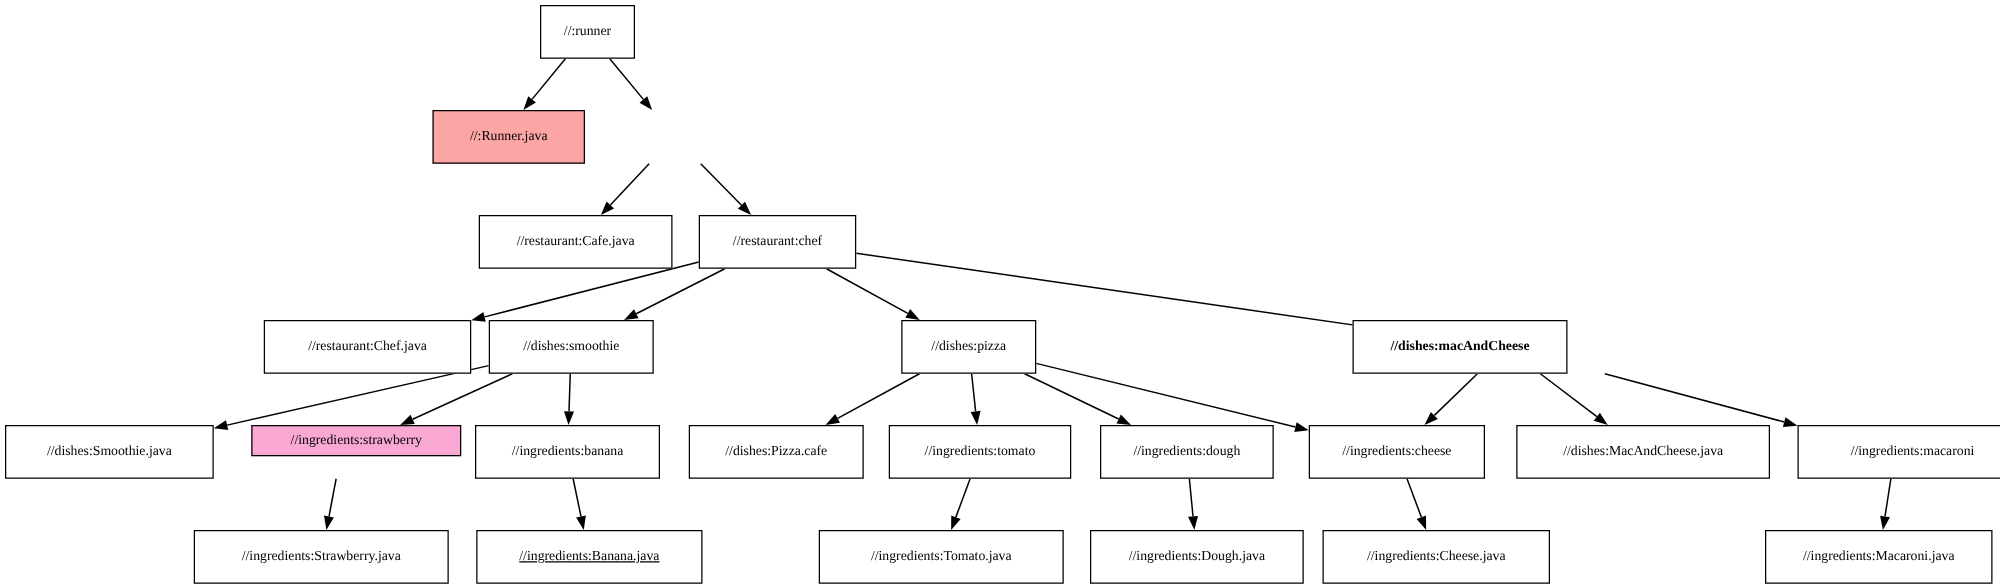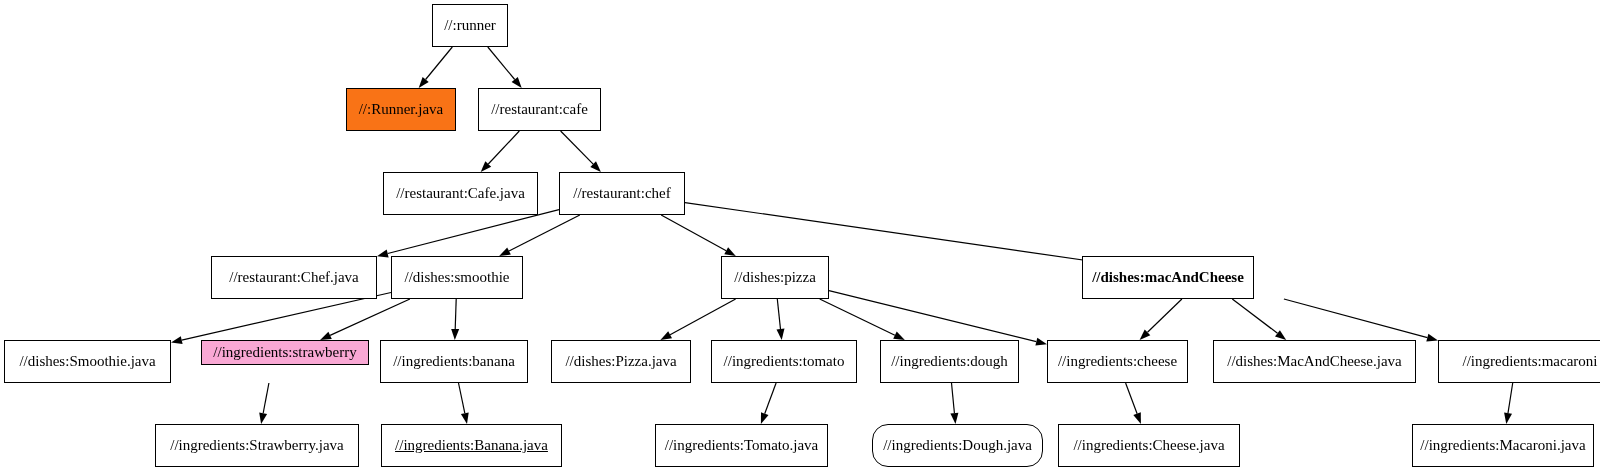--- a/index.html
+++ b/index.html
@@ -23,21 +23,21 @@
     height: 468px;
   }
   .node {
     position: absolute;
     box-sizing: border-box;
     background: #ffffff;
     border: 1px solid #000000;
     display: flex;
     align-items: center;
     justify-content: center;
-    font-size: 15px;
+    font-size: 11px;
     color: #000000;
     white-space: nowrap;
     line-height: 1;
   }
 </style>
 </head>
 <body>
 
 <div class="canvas">
   <svg class="edge-layer" width="1600" height="468" viewBox="0 0 1600 468" xmlns="http://www.w3.org/2000/svg">
@@ -85,36 +85,35 @@
       <polygon points="760.9,424.0 761.0,412.3 768.5,415.1" fill="#000000"></polygon>
       <line x1="951.5" y1="383.0" x2="954.4" y2="413.0" stroke="#000000" stroke-width="1.2"></line>
       <polygon points="955.5,424.0 950.4,413.4 958.4,412.7" fill="#000000"></polygon>
       <line x1="1125.6" y1="383.0" x2="1137.1" y2="413.7" stroke="#000000" stroke-width="1.2"></line>
       <polygon points="1140.9,424.0 1133.3,415.1 1140.8,412.3" fill="#000000"></polygon>
       <line x1="1512.7" y1="383.0" x2="1508.0" y2="413.1" stroke="#000000" stroke-width="1.2"></line>
       <polygon points="1506.3,424.0 1504.1,412.5 1512.0,413.7" fill="#000000"></polygon>
     </svg>
 
 <div class="node" style="left: 432px; top: 4px; width: 76px; height: 43px; background: rgb(255, 255, 255); border-color: rgb(0, 0, 0); color: rgb(0, 0, 0);">//:runner</div>
-    <div class="node" style="left: 346px; top: 88px; width: 110px; height: 43px; background: #f97316; border-color: rgb(0, 0, 0); color: rgb(0, 0, 0);">//:Runner.java</div>
-    <div class="node" style="left: 478px; top: 88px; width: 123px; height: 43px; background: rgb(255, 255, 255); border-color: rgb(0, 0, 0); color: rgb(0, 0, 0);">//restaurant:cafe</div>
+    <div class="node" style="left: 346px; top: 88px; width: 122px; height: 43px; background: #fca5a5; border-color: rgb(0, 0, 0); color: rgb(0, 0, 0);">//:Runner.java</div>
     <div class="node" style="left: 383px; top: 172px; width: 155px; height: 43px; background: rgb(255, 255, 255); border-color: rgb(0, 0, 0); color: rgb(0, 0, 0);">//restaurant:Cafe.java</div>
     <div class="node" style="left: 559px; top: 172px; width: 126px; height: 43px; background: rgb(255, 255, 255); border-color: rgb(0, 0, 0); color: rgb(0, 0, 0);">//restaurant:chef</div>
     <div class="node" style="left: 211px; top: 256px; width: 166px; height: 43px; background: rgb(255, 255, 255); border-color: rgb(0, 0, 0); color: rgb(0, 0, 0);">//restaurant:Chef.java</div>
     <div class="node" style="left: 391px; top: 256px; width: 132px; height: 43px; background: rgb(255, 255, 255); border-color: rgb(0, 0, 0); color: rgb(0, 0, 0);">//dishes:smoothie</div>
     <div class="node" style="left: 721px; top: 256px; width: 108px; height: 43px; background: rgb(255, 255, 255); border-color: rgb(0, 0, 0); color: rgb(0, 0, 0);">//dishes:pizza</div>
     <div class="node" style="left: 1082px; top: 256px; width: 172px; height: 43px; background: rgb(255, 255, 255); border-color: rgb(0, 0, 0); color: rgb(0, 0, 0); font-weight: bold;">//dishes:macAndCheese</div>
     <div class="node" style="left: 4px; top: 340px; width: 167px; height: 43px; background: rgb(255, 255, 255); border-color: rgb(0, 0, 0); color: rgb(0, 0, 0);">//dishes:Smoothie.java</div>
     <div class="node" style="left: 201px; top: 340px; width: 168px; height: 25px; background: #f9a8d4; border-color: rgb(0, 0, 0); color: rgb(0, 0, 0);">//ingredients:strawberry</div>
     <div class="node" style="left: 380px; top: 340px; width: 148px; height: 43px; background: rgb(255, 255, 255); border-color: rgb(0, 0, 0); color: rgb(0, 0, 0);">//ingredients:banana</div>
-    <div class="node" style="left: 551px; top: 340px; width: 140px; height: 43px; background: rgb(255, 255, 255); border-color: rgb(0, 0, 0); color: rgb(0, 0, 0);">//dishes:Pizza.java</div>
+    <div class="node" style="left: 551px; top: 340px; width: 140px; height: 43px; background: rgb(255, 255, 255); border-color: rgb(0, 0, 0); color: rgb(0, 0, 0);">//dishes:Pizza.cafe</div>
     <div class="node" style="left: 711px; top: 340px; width: 146px; height: 43px; background: rgb(255, 255, 255); border-color: rgb(0, 0, 0); color: rgb(0, 0, 0);">//ingredients:tomato</div>
     <div class="node" style="left: 880px; top: 340px; width: 139px; height: 43px; background: rgb(255, 255, 255); border-color: rgb(0, 0, 0); color: rgb(0, 0, 0);">//ingredients:dough</div>
     <div class="node" style="left: 1047px; top: 340px; width: 141px; height: 43px; background: rgb(255, 255, 255); border-color: rgb(0, 0, 0); color: rgb(0, 0, 0);">//ingredients:cheese</div>
     <div class="node" style="left: 1213px; top: 340px; width: 203px; height: 43px; background: rgb(255, 255, 255); border-color: rgb(0, 0, 0); color: rgb(0, 0, 0);">//dishes:MacAndCheese.java</div>
     <div class="node" style="left: 1438px; top: 340px; width: 184px; height: 43px; background: rgb(255, 255, 255); border-color: rgb(0, 0, 0); color: rgb(0, 0, 0);">//ingredients:macaroni</div>
     <div class="node" style="left: 155px; top: 424px; width: 204px; height: 43px; background: rgb(255, 255, 255); border-color: rgb(0, 0, 0); color: rgb(0, 0, 0);">//ingredients:Strawberry.java</div>
     <div class="node" style="left: 381px; top: 424px; width: 181px; height: 43px; background: rgb(255, 255, 255); border-color: rgb(0, 0, 0); color: rgb(0, 0, 0); text-decoration: underline;">//ingredients:Banana.java</div>
-    <div class="node" style="left: 655px; top: 424px; width: 173px; height: 43px; background: rgb(255, 255, 255); border-color: rgb(0, 0, 0); color: rgb(0, 0, 0);">//ingredients:Tomato.java</div>
-    <div class="node" style="left: 872px; top: 424px; width: 171px; height: 43px; background: rgb(255, 255, 255); border-color: rgb(0, 0, 0); color: rgb(0, 0, 0); border-radius: 16px;">//ingredients:Dough.java</div>
+    <div class="node" style="left: 655px; top: 424px; width: 196px; height: 43px; background: rgb(255, 255, 255); border-color: rgb(0, 0, 0); color: rgb(0, 0, 0);">//ingredients:Tomato.java</div>
+    <div class="node" style="left: 872px; top: 424px; width: 171px; height: 43px; background: rgb(255, 255, 255); border-color: rgb(0, 0, 0); color: rgb(0, 0, 0);">//ingredients:Dough.java</div>
     <div class="node" style="left: 1058px; top: 424px; width: 182px; height: 43px; background: rgb(255, 255, 255); border-color: rgb(0, 0, 0); color: rgb(0, 0, 0); text-align: right;">//ingredients:Cheese.java</div>
     <div class="node" style="left: 1412px; top: 424px; width: 182px; height: 43px; background: rgb(255, 255, 255); border-color: rgb(0, 0, 0); color: rgb(0, 0, 0);">//ingredients:Macaroni.java</div>
   </div>
 
 </body></html>

